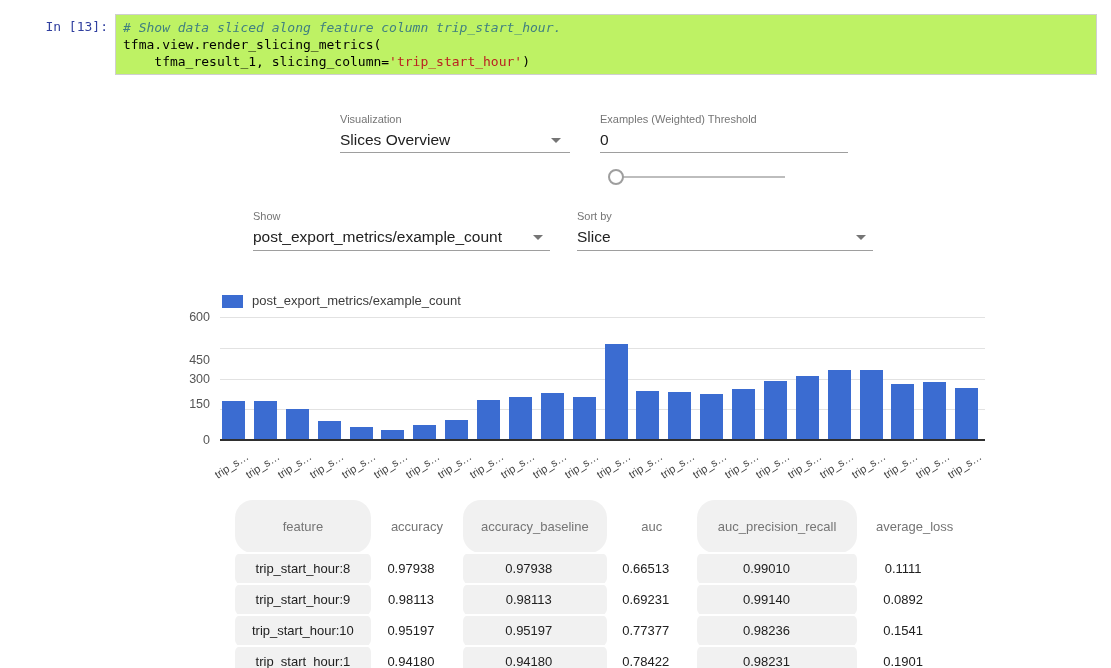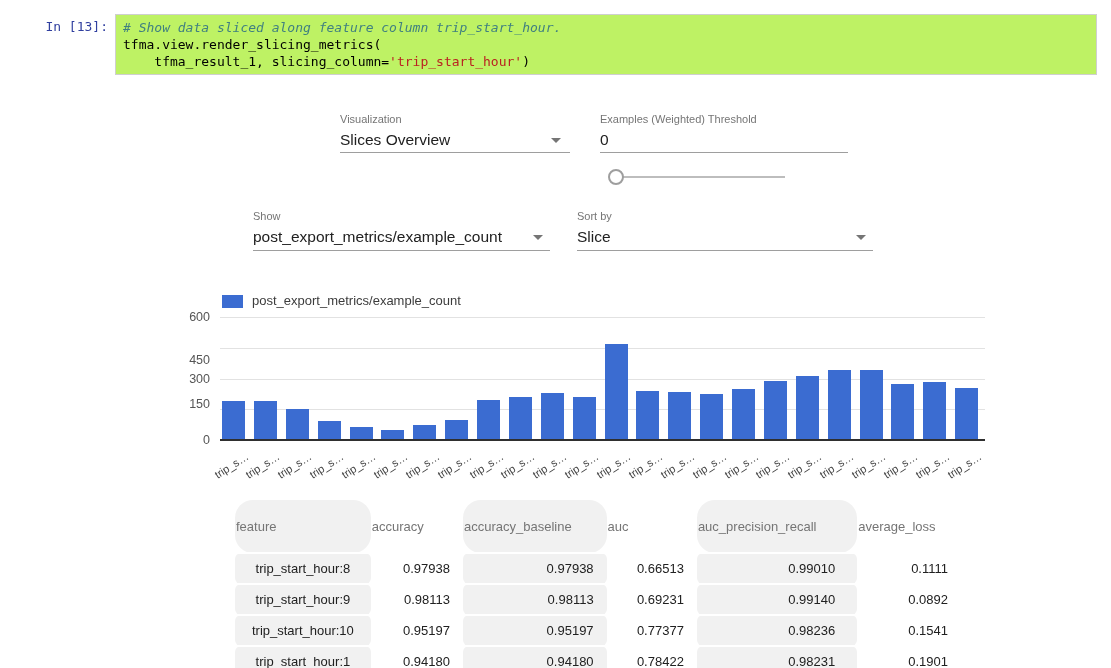--- a/index.html
+++ b/index.html
@@ -35,26 +35,26 @@
   .gridline{position:absolute;left:0;width:100%;height:1px;background:#e2e2e2;}
   .baseline{position:absolute;left:0;bottom:-1px;width:100%;height:2px;background:#2f2f2f;}
   .bar{position:absolute;bottom:1px;width:23px;}
   .xlabels{position:absolute;left:220px;top:446px;width:790px;height:34px;}
   .xlabel{position:absolute;top:4px;width:60px;text-align:right;font-size:11px;color:#444;
           transform:rotate(-33deg);transform-origin:100% 0%;white-space:nowrap;}
 
   
   .tbl-wrap{position:absolute;left:235px;top:500px;width:737px;height:168px;overflow:hidden;}
   table.metrics{border-collapse:collapse;table-layout:fixed;font-size:13px;}
-  table.metrics th{height:50px;font-weight:normal;color:#757575;text-align:left;border-radius:18px;}
+  table.metrics th{height:50px;font-weight:normal;color:#757575;text-align:center;border-radius:18px;}
   table.metrics td{height:27px;color:#212121;border-top:2px solid #fff;border-radius:6px;}
   .shade{background:#f1f1f1;}
   .c0{width:152px;} .c1{width:96px;} .c2{width:149px;} .c3{width:93px;} .c4{width:160px;} .c5{width:110px;}
   td.c0{text-align:center;}
-  td.num{text-align:right;padding-right:13px;}
+  td.num{text-align:center;padding-right:13px;}
   td.c4{padding-right:22px;} td.c5{padding-right:24px;}
 </style>
 </head>
 <body>
 
 <div class="root">
 
   <div class="prompt">In [13]:</div>
   <div class="code-cell">
     <pre><span class="tok-comment"># Show data sliced along feature column trip_start_hour.</span>

